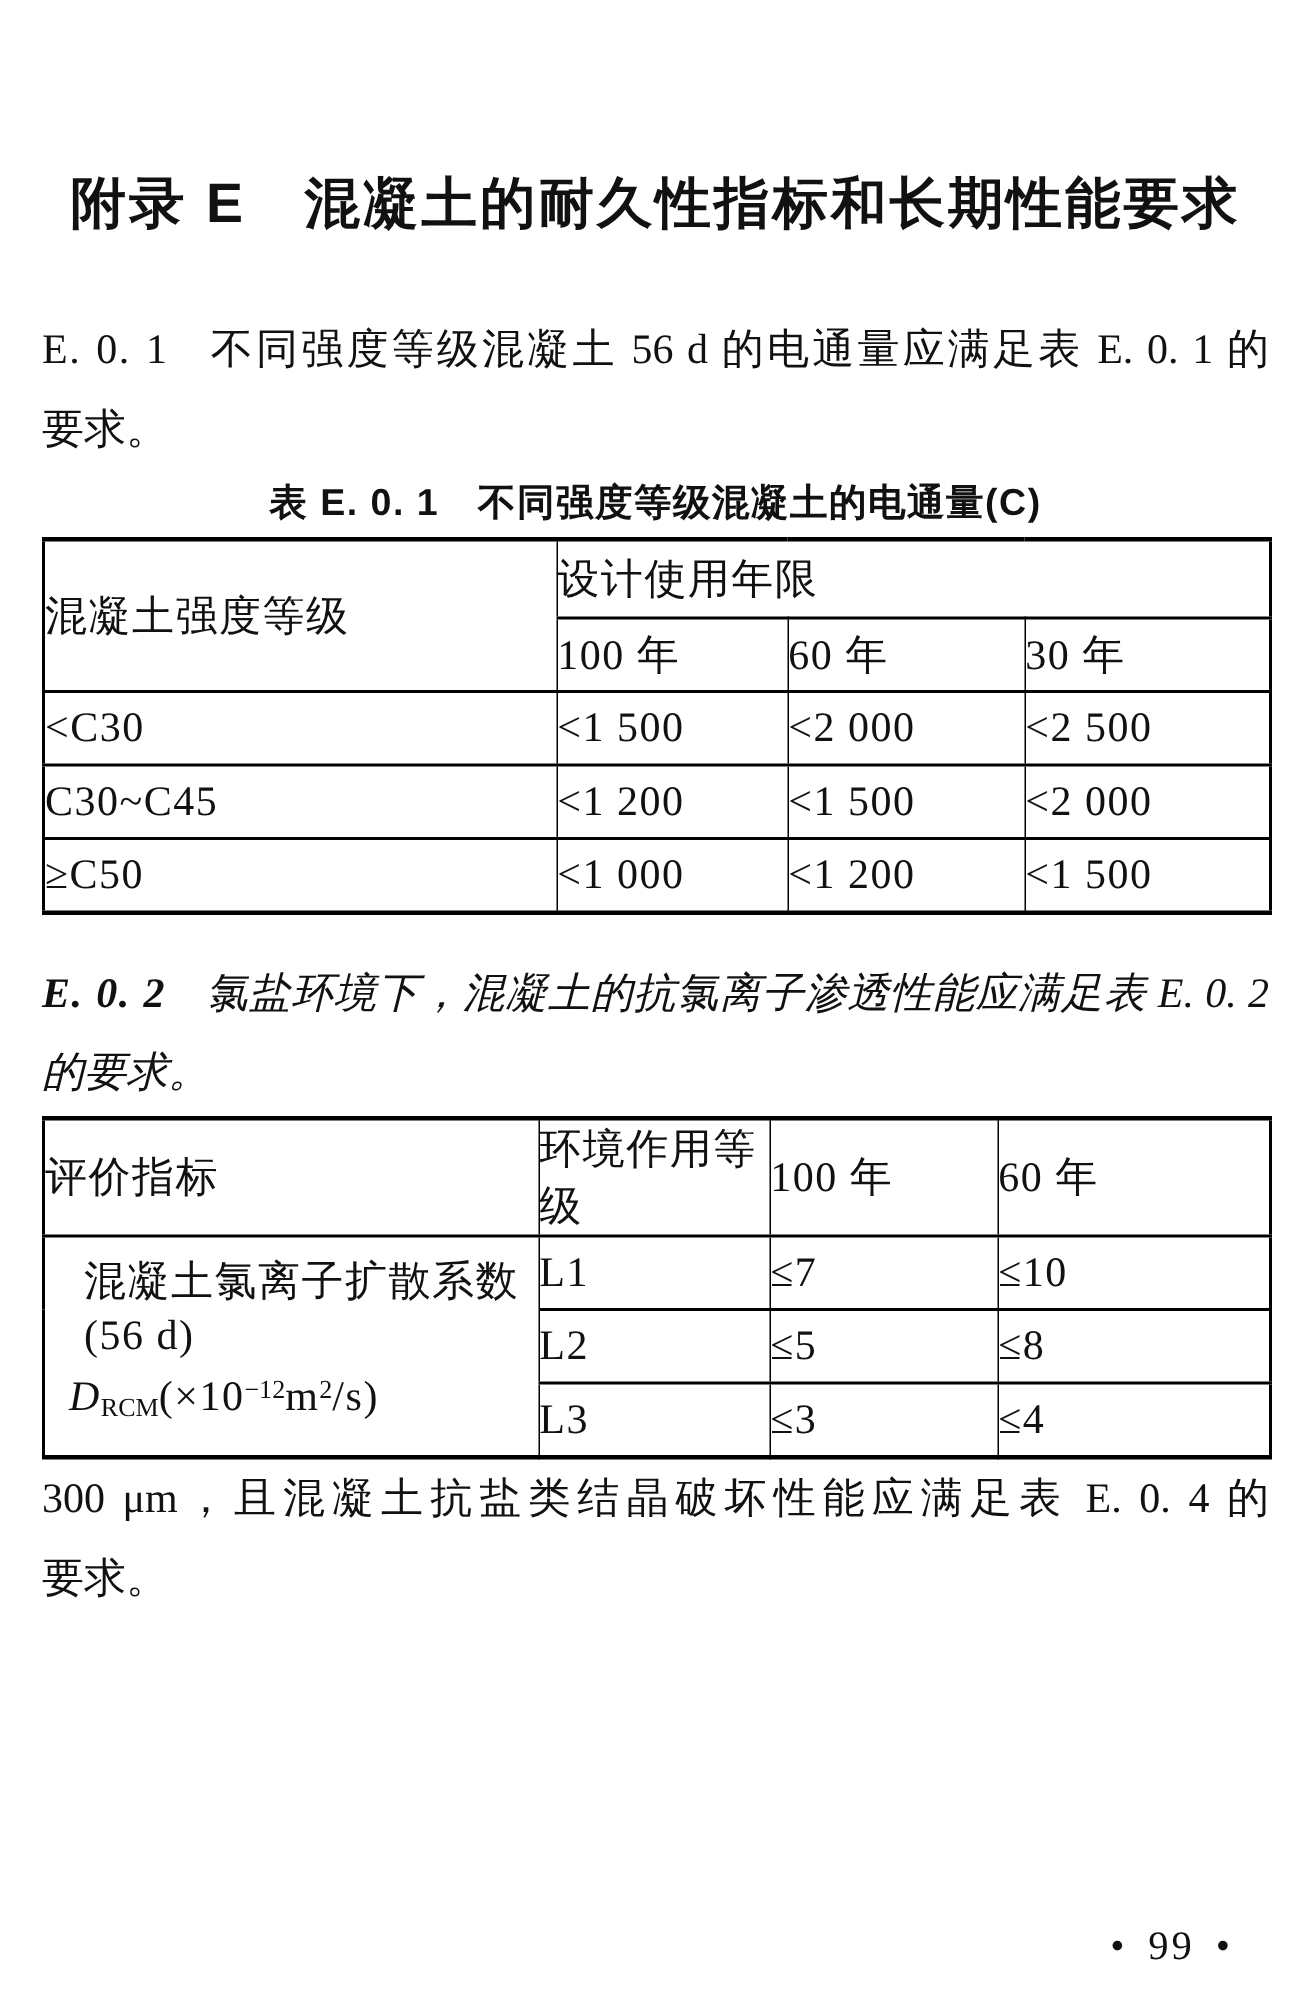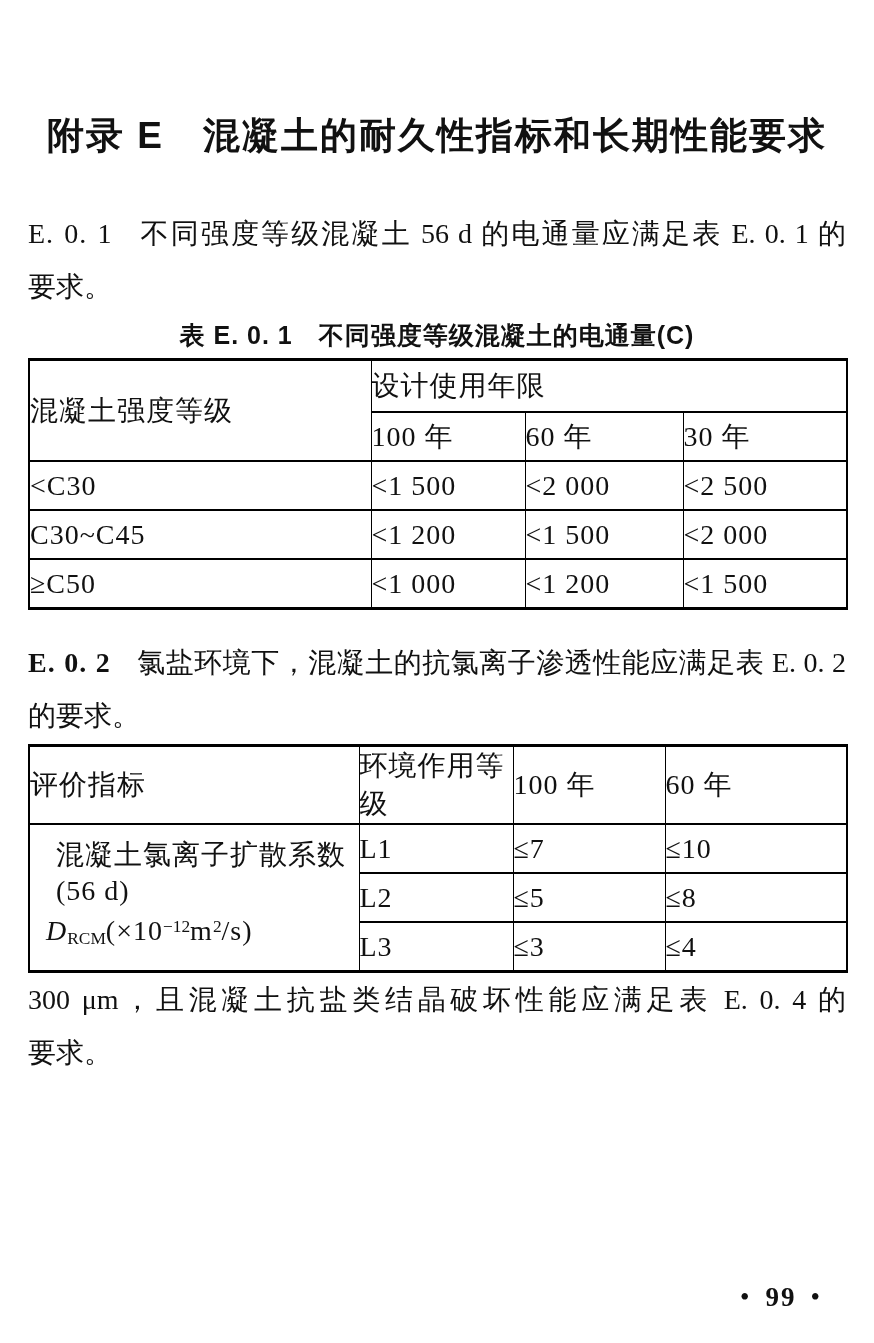--- a/index.html
+++ b/index.html
@@ -27,21 +27,21 @@
   .para { font-size: 28px; line-height: 53px; }
   .para .line { text-align: left; }
   .para .line.full { text-align: justify; text-align-last: justify; }
   .clause-label {
     font-weight: 700;
     margin-right: 26px;
     letter-spacing: 1px;
     white-space: nowrap;
   }
   .p1 { margin-top: 46px; }
-  .p2 { margin-top: 26px; }
+  .p2 { margin-top: 26px; font-style: italic; }
   .p3 { margin-top: 18px; }
   .p4 { margin-top: 0; }
 
   .tbl-caption {
     margin-top: 6px;
     font-family: "Liberation Sans", "DejaVu Sans", sans-serif;
     font-weight: 700;
     font-size: 25px;
     line-height: 33px;
     text-align: center;
@@ -80,21 +80,21 @@
   sub { font-size: 0.62em; vertical-align: -0.25em; letter-spacing: 0; }
   sup { font-size: 0.62em; vertical-align: 0.45em; letter-spacing: 0; }
 
   .page-num {
     position: absolute;
     top: 1282px;
     right: 52px;
     font-size: 27px;
     letter-spacing: 2px;
   }
-  .page-num .num { margin: 4px 14px; font-weight: bold; }
+  .page-num .num { margin: 4px 14px; }
 </style>
 </head>
 <body>
 
 <div class="page">
 
   <h1 class="title">附录 E　混凝土的耐久性指标和长期性能要求</h1>
 
   <div class="para p1">
     <div class="line full">

